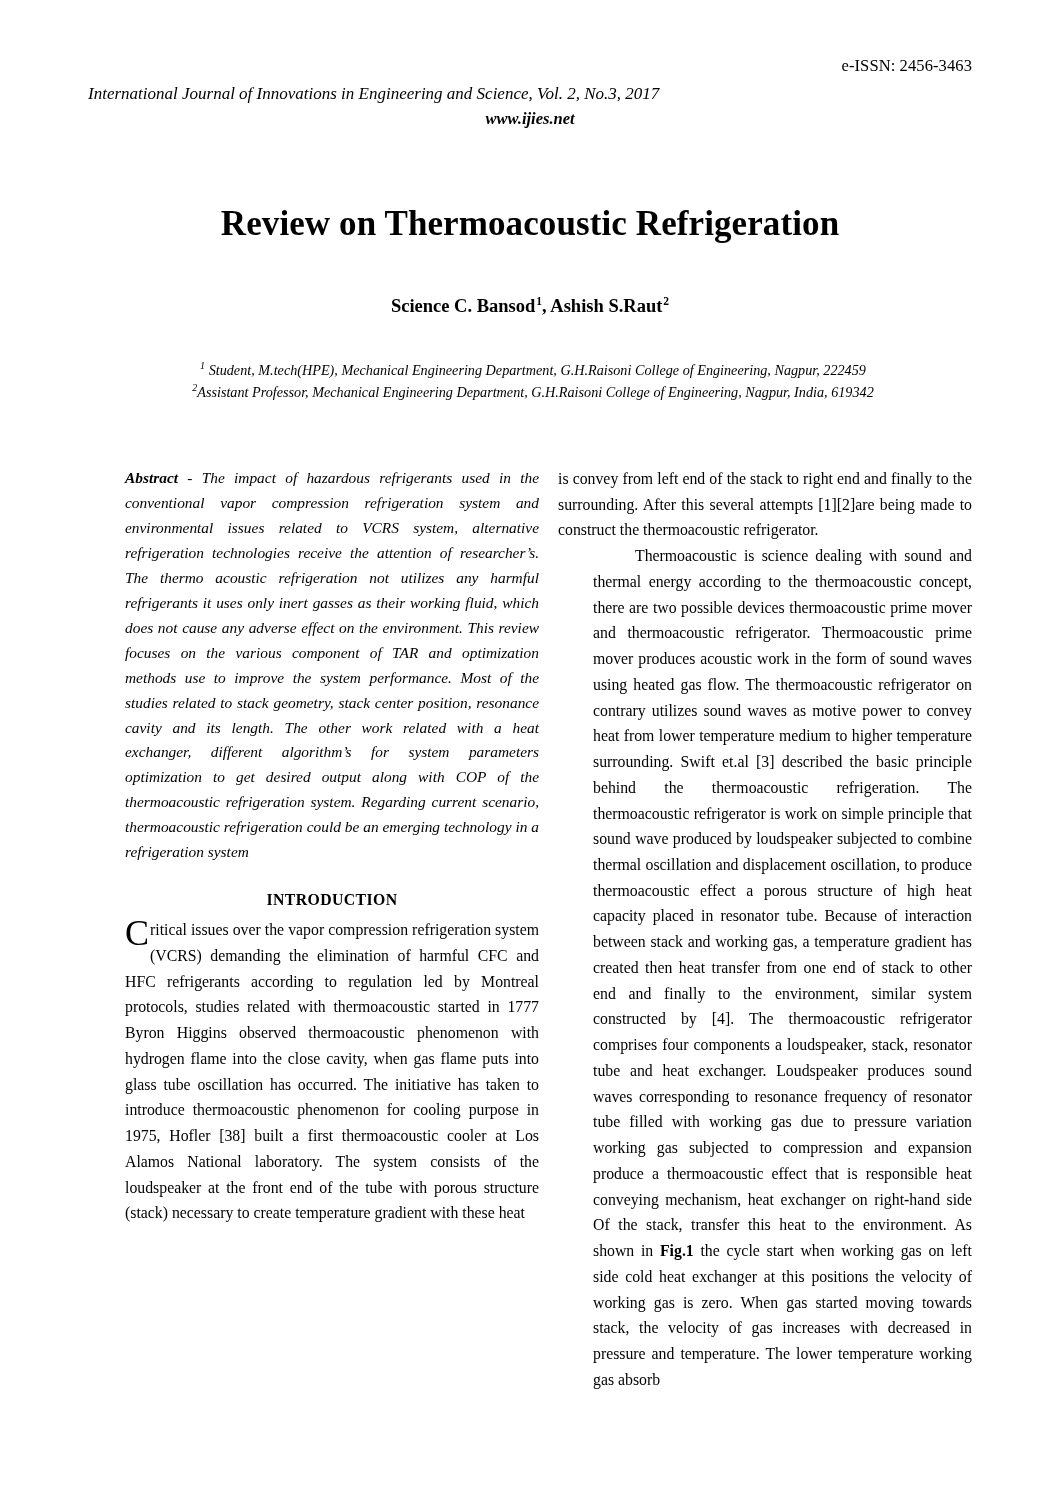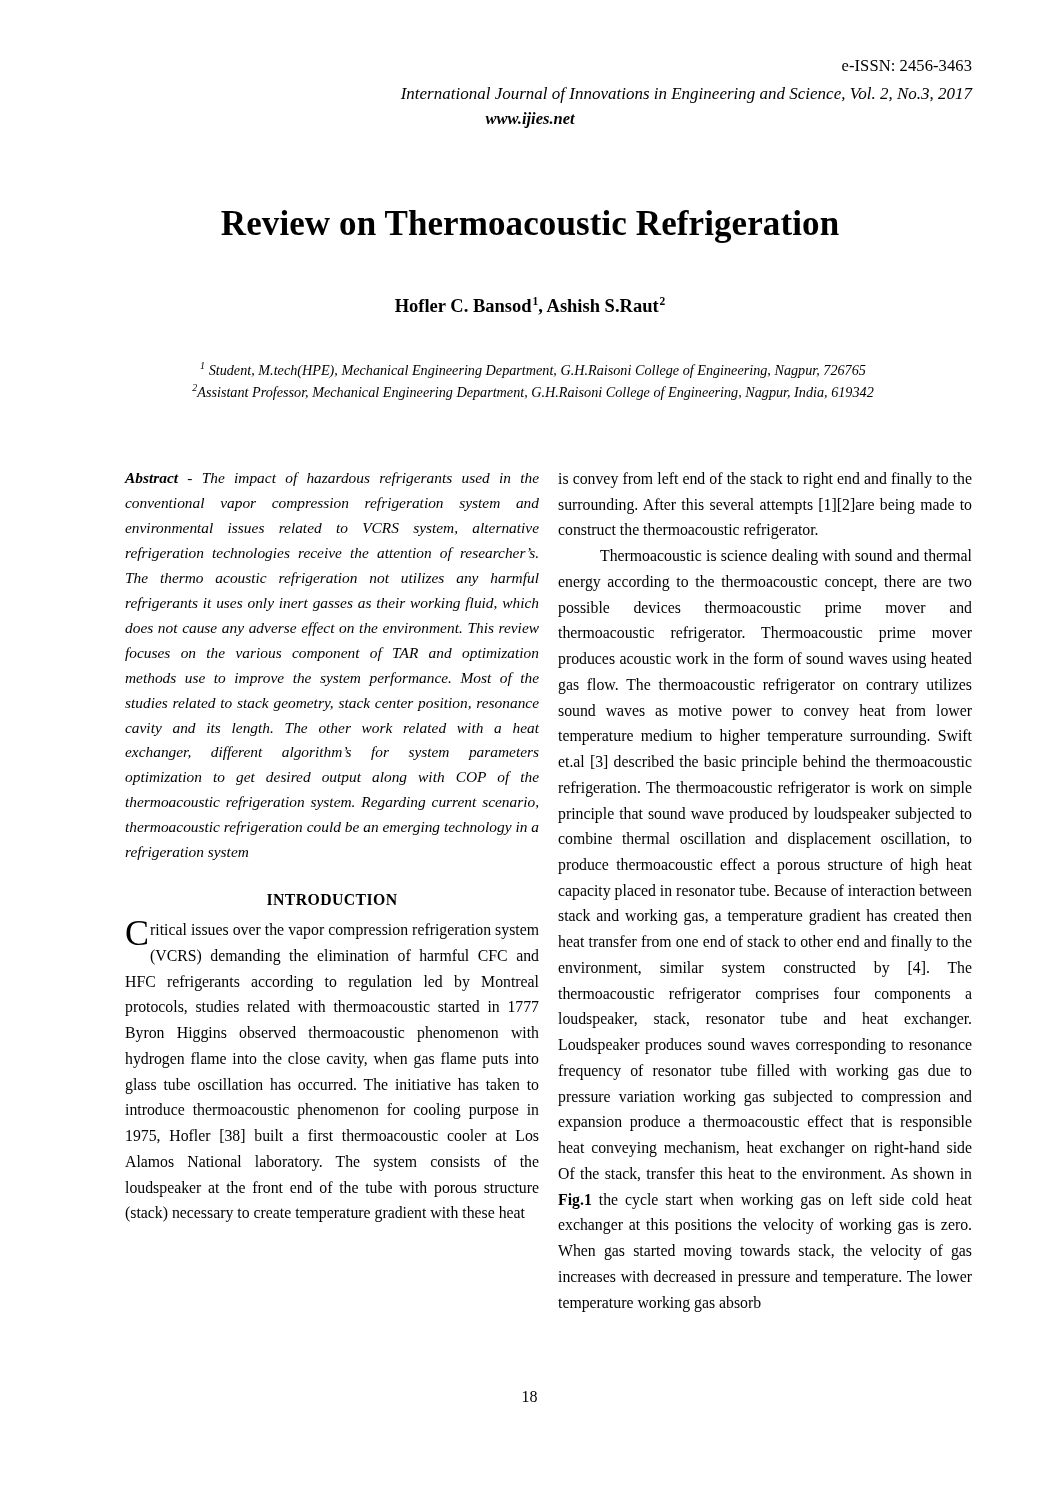--- a/index.html
+++ b/index.html
@@ -30,21 +30,21 @@
     top: 56px;
     width: 884px;
   }
   .eissn {
     text-align: right;
     font-size: 16.5px;
     line-height: 1.25;
     letter-spacing: .1px;
   }
   .journal-line {
-    text-align: right;
+    text-align: left;
     font-style: italic;
     font-size: 17px;
     line-height: 1.3;
     margin-top: 6px;
   }
   .journal-url {
     text-align: center;
     font-style: italic;
     font-weight: bold;
     font-size: 16.5px;
@@ -152,21 +152,21 @@
     letter-spacing: .4px;
     margin-top: 26px;
     margin-bottom: 8px;
   }
 
   .body-text {
     font-size: 15.8px;
     line-height: 1.63;
     text-align: justify;
   }
-  .body-text.indent { text-indent: 42px; }
+  .body-text.indent { text-indent: 42px; margin-left: 35px; }
 
   .dropcap-para {
     font-size: 15.8px;
     line-height: 1.63;
     text-align: justify;
   }
   .dropcap-para .dropcap {
     float: left;
     font-size: 36px;
     line-height: 0.84;
@@ -192,25 +192,25 @@
 
   <div class="masthead">
     <div class="eissn">e-ISSN: 2456-3463</div>
     <div class="journal-line">International Journal of Innovations in Engineering and Science, Vol. 2, No.3, 2017</div>
     <div class="journal-url">www.ijies.net</div>
   </div>
 
   <h1 class="paper-title">Review on Thermoacoustic Refrigeration</h1>
 
   <div class="authors">
-    <span>Hofler C. Bansod</span><sup>1</sup><span>, </span><span>Ashish S.Raut</span><sup>2</sup>
+    <span>Science C. Bansod</span><sup>1</sup><span>, </span><span>Ashish S.Raut</span><sup>2</sup>
   </div>
 
   <div class="affiliations">
-    <div class="aff-line"><sup>1</sup><span> Student, M.tech(HPE), Mechanical Engineering Department, G.H.Raisoni College of Engineering, Nagpur,  726765</span></div>
+    <div class="aff-line"><sup>1</sup><span> Student, M.tech(HPE), Mechanical Engineering Department, G.H.Raisoni College of Engineering, Nagpur,  222459</span></div>
     <div class="aff-line"><sup>2</sup><span>Assistant Professor, Mechanical Engineering Department, G.H.Raisoni College of Engineering, Nagpur, India, 619342</span></div>
   </div>
 
   <div class="columns">
 
     <div class="col col-left">
 
       <p class="abstract"><b>Abstract</b><span>  - </span><span>The impact of hazardous refrigerants used in the conventional vapor compression refrigeration system and environmental issues related to VCRS system, alternative refrigeration technologies receive the attention of researcher’s. The thermo acoustic refrigeration not utilizes any harmful refrigerants it uses only inert gasses as their working fluid, which does not cause any adverse effect on the environment. This review focuses on the various component of TAR and optimization methods use to improve the system performance. Most of the studies related to stack geometry, stack center position, resonance cavity and its length. The other work related with a heat exchanger, different algorithm’s for system parameters optimization to get desired output along with COP of the thermoacoustic refrigeration system. Regarding current scenario, thermoacoustic refrigeration could be an emerging technology in a refrigeration system</span></p>
 
 
@@ -223,15 +223,14 @@
     <div class="col col-right">
 
       <p class="body-text">is convey from left end of the stack to right end and finally to the surrounding. After this several attempts [1][2]are being  made to construct the thermoacoustic refrigerator.</p>
 
       <p class="body-text indent"><span>Thermoacoustic is science dealing with sound and thermal energy according to the thermoacoustic concept, there are two possible devices thermoacoustic prime mover and thermoacoustic refrigerator. Thermoacoustic prime mover produces acoustic work in the form of sound waves using heated gas flow. The thermoacoustic refrigerator on contrary utilizes sound waves as motive power to convey heat from lower temperature medium to higher temperature surrounding. Swift et.al [3] described the basic principle behind the thermoacoustic refrigeration. The thermoacoustic refrigerator is work on simple principle that sound wave produced by loudspeaker subjected to combine thermal oscillation and displacement oscillation,  to produce thermoacoustic effect a porous structure of high heat capacity placed in resonator tube. Because of interaction between stack and working gas, a temperature gradient has created then heat transfer from one end of stack to other end and finally to the environment, similar system constructed by [4]. The thermoacoustic refrigerator comprises four components a loudspeaker, stack, resonator tube and heat exchanger. Loudspeaker produces sound waves corresponding to resonance frequency of resonator tube filled with working gas due to pressure variation working gas subjected to compression and expansion produce  a thermoacoustic effect that is responsible heat conveying mechanism, heat exchanger on right</span><b>-</b><span>hand side Of the stack, transfer this heat to the environment. As shown in </span><b>Fig.1</b><span> the cycle start when working gas on left side cold heat exchanger at this positions the velocity of working gas is zero. When gas started moving towards stack, the velocity of gas increases with decreased in pressure and temperature. The lower temperature working gas absorb</span></p>
 
     </div>
 
   </div>
 
-  <div class="page-number">18</div>
 
 </div>
 
 </body></html>

